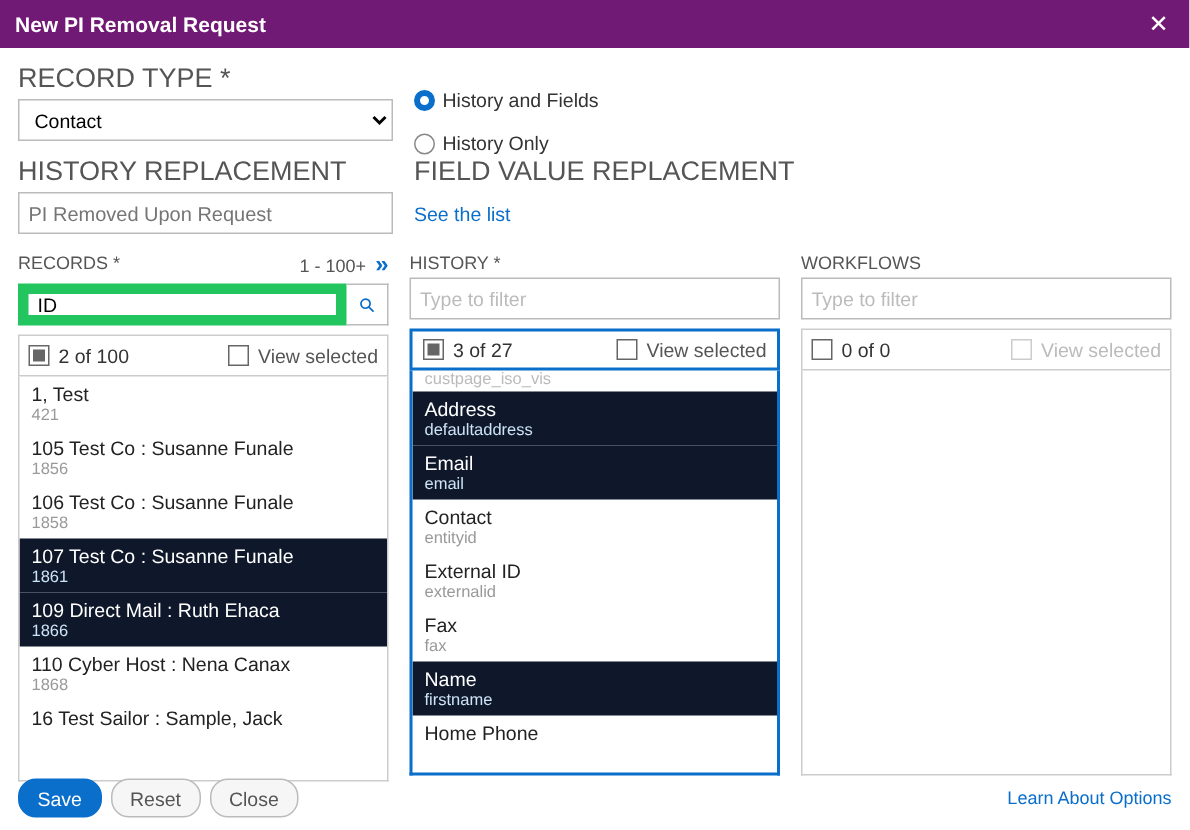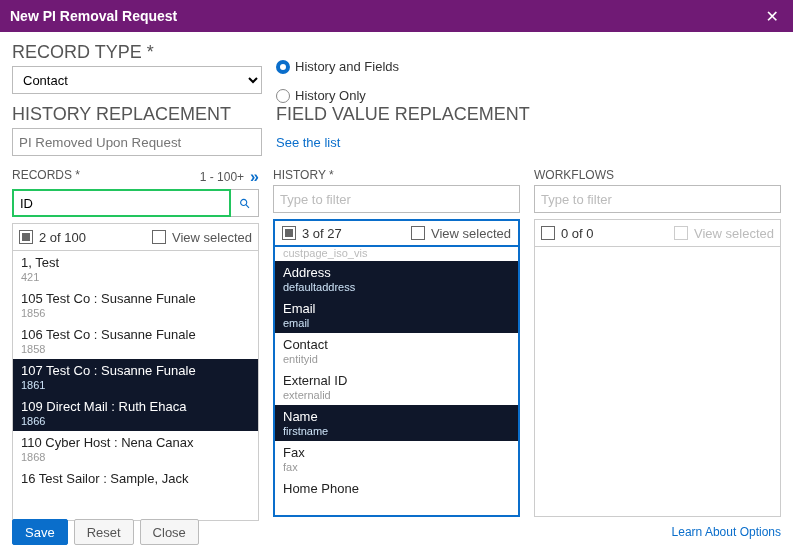--- a/index.html
+++ b/index.html
@@ -18,21 +18,21 @@
   .radio .dot { width: 14px; height: 14px; border-radius: 50%; border: 4px solid #0a6ecb; background:#fff; }
   .radio .dot.empty { border: 1px solid #888; width:14px; height:14px; }
   .hrepl-input { width: 250px; height: 28px; border: 1px solid #bbb; padding: 0 6px; color: #bbb; }
   .link { color: #0a6ecb; cursor: pointer; }
   .cols3 { display: flex; gap: 14px; margin-top: 12px; }
   .pane { width: 250px; display: flex; flex-direction: column; }
   .pane-label-row { display: flex; justify-content: space-between; align-items: flex-start; font-size: 12px; color: #555; margin-bottom: 3px; }
   .pane-label-row .right { display: flex; align-items: center; gap: 6px; color:#555; }
   .dblarrow { color:#0a6ecb; font-weight:bold; font-size:16px; cursor:pointer; }
   .filterbox { display:flex; }
-  .filterbox input { flex:1; height:28px; border:2px solid #22c55e; padding:0 6px; font-size:13px; }
+  .filterbox input { flex:1; height:28px; border:7px solid #22c55e; padding:0 6px; font-size:13px; }
   .filterbox input::placeholder { color:#bbb; }
   .filterbox .searchbtn { width:28px; height:28px; border:1px solid #bbb; border-left:none; display:flex; align-items:center; justify-content:center; color:#0a6ecb; cursor:pointer; }
   .countrow { display:flex; align-items:center; justify-content:space-between; border:1px solid #ccc; height:28px; padding:0 6px; margin-top:6px; background:#fff; }
   .countrow.sel { border:2px solid #0a6ecb; padding:0 7px; height:28px; }
   .countrow .left { display:flex; align-items:center; gap:6px; }
   .countrow .right { display:flex; align-items:center; gap:6px; color:#555; }
   .chk { width:14px; height:14px; border:1px solid #666; display:inline-block; position:relative; }
   .chk.mixed::after { content:""; position:absolute; left:2px; top:2px; right:2px; bottom:2px; background:#666; }
   .listwrap { border-left:1px solid #ccc; border-right:1px solid #ccc; border-bottom:1px solid #ccc; height:270px; position:relative; overflow:hidden; }
   .listwrap.sel { border-left:2px solid #0a6ecb; border-right:2px solid #0a6ecb; border-bottom:2px solid #0a6ecb; }
@@ -42,21 +42,21 @@
   .list::-webkit-scrollbar-thumb { background:#bbb; }
   .item { padding:4px 8px 4px 8px; border-bottom:0; cursor:pointer; }
   .item .t1 { font-size:13px; color:#222; }
   .item .t2 { font-size:11px; color:#999; margin-top:1px; }
   .item.selected { background:#0f172a; }
   .item.selected .t1 { color:#fff; }
   .item.selected .t2 { color:#cde3f7; }
   .item.cut .t1 { color:#bbb; font-size:11px; }
   .footer { position:absolute; bottom:8px; left:12px; right:12px; display:flex; justify-content:space-between; align-items:center; }
   .btns { display:flex; gap:6px; }
-  .btn { height:26px; padding:0 12px; border:1px solid #bbb; background:#f6f6f6; border-radius:2px; cursor:pointer; font-size:13px; color:#555; display:inline-flex; align-items:center; }
+  .btn { height:26px; padding:0 12px; border:1px solid #bbb; background:#f6f6f6; border-radius:12px; cursor:pointer; font-size:13px; color:#555; display:inline-flex; align-items:center; }
   .btn.primary { background:#0a6ecb; color:#fff; border-color:#0a6ecb; }
   .learn { color:#0a6ecb; font-size:12px; cursor:pointer; }
   .fieldspane .listwrap, .fieldspane .countrow { }
   .singleline { height:28px; border:1px solid #bbb; padding:0 6px; font-size:13px; width:100%; }
   .singleline::placeholder { color:#bbb; }
 </style>
 </head>
 <body>
 
 <div class="titlebar">
@@ -183,27 +183,27 @@
               <div class="t2">email</div>
             </div>
             <div class="item">
               <div class="t1">Contact</div>
               <div class="t2">entityid</div>
             </div>
             <div class="item">
               <div class="t1">External ID</div>
               <div class="t2">externalid</div>
             </div>
+            <div class="item">
+              <div class="t1">Fax</div>
+              <div class="t2">fax</div>
+            </div>
             <div class="item selected">
               <div class="t1">Name</div>
               <div class="t2">firstname</div>
-            </div>
-            <div class="item">
-              <div class="t1">Fax</div>
-              <div class="t2">fax</div>
             </div>
             <div class="item">
               <div class="t1">Home Phone</div>
             </div>
           </div>
       </div>
     </div>
 
     <div class="pane">
       <div class="pane-label-row">

